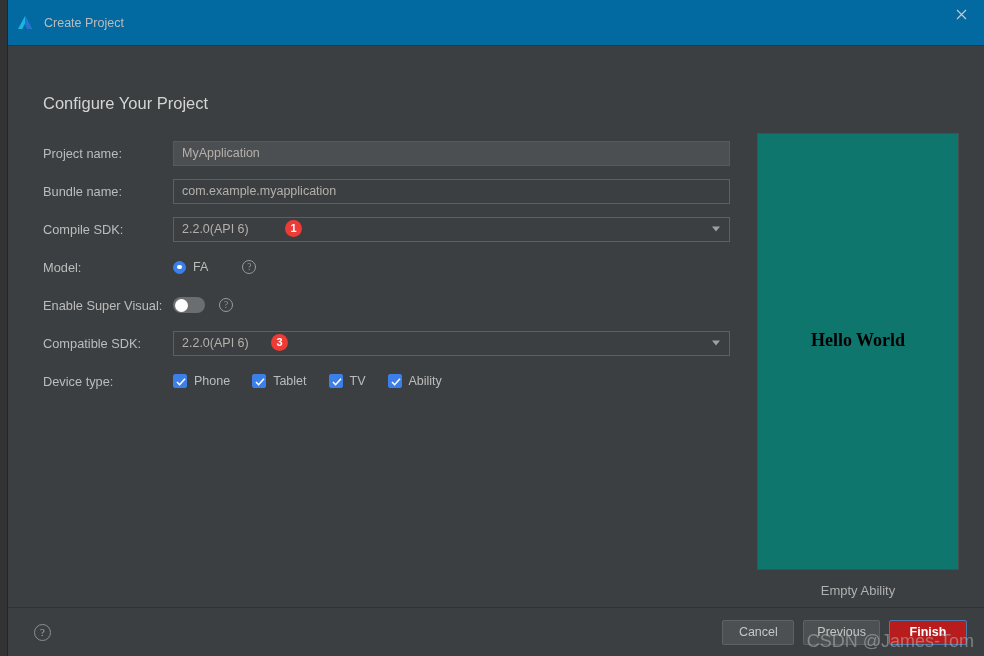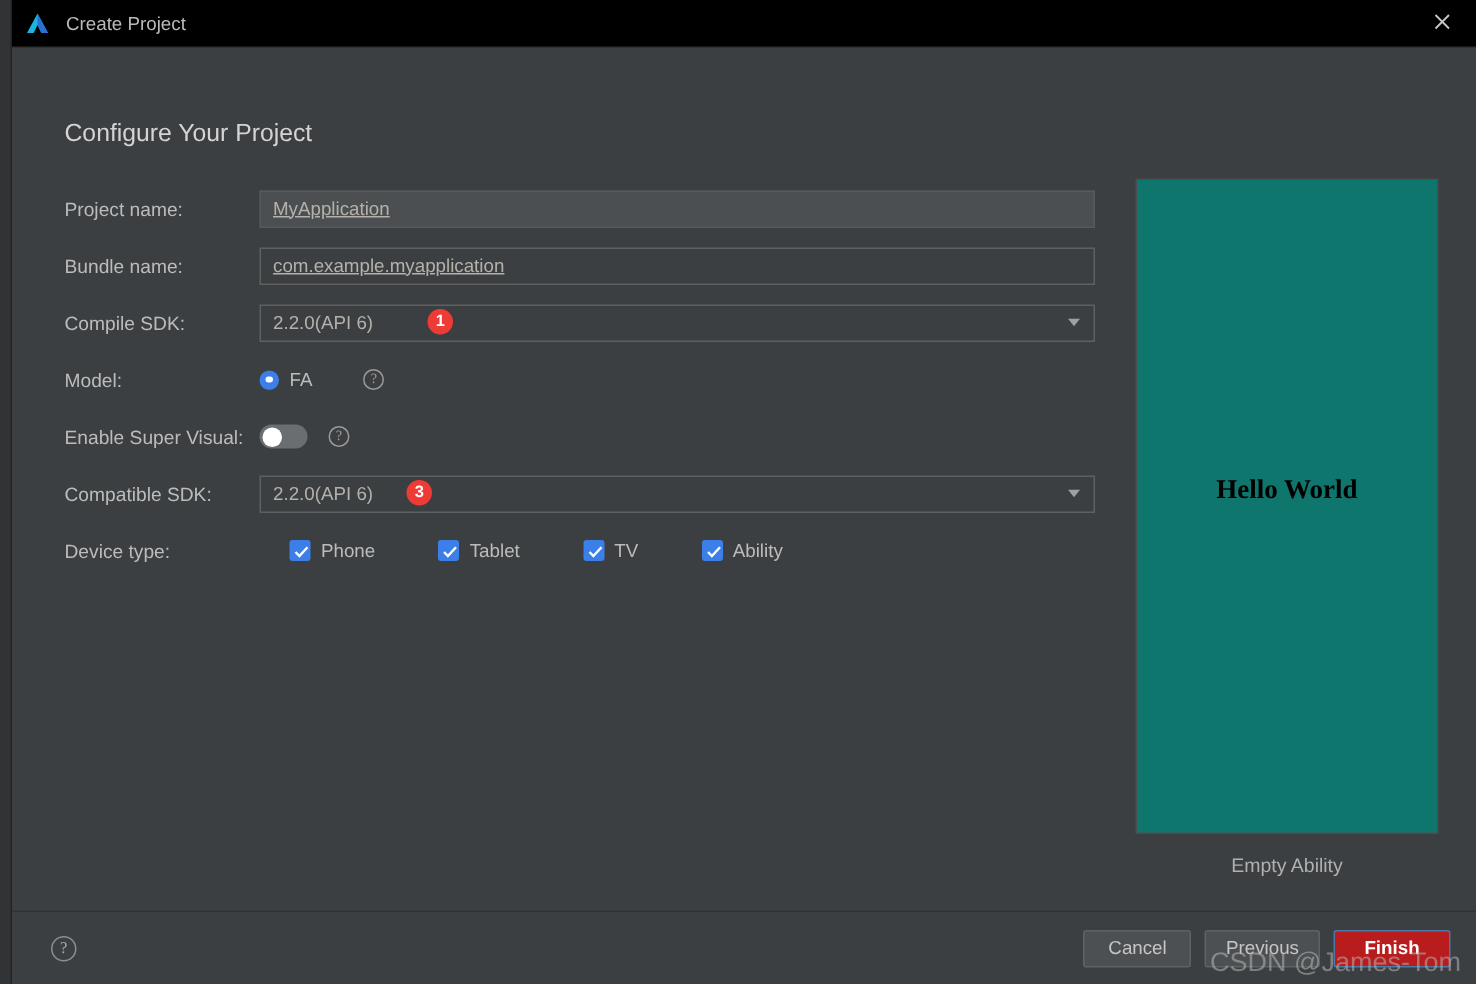--- a/index.html
+++ b/index.html
@@ -25,23 +25,23 @@
     position: absolute;
     left: 8px; top: 0;
     width: 976px; height: 656px;
     background: #3c3f41;
     display: flex;
     flex-direction: column;
   }
 
   
   #titlebar {
-    height: 32px;
+    height: 46px;
     min-height: 29px;
-    background: #000000;
+    background: #0369a1;
     border-bottom: 1px solid #323232;
     display: flex;
     align-items: center;
     position: relative;
   }
   #app-icon {
     margin-left: 8px;
     width: 18px; height: 18px;
     display: block;
   }
@@ -100,21 +100,20 @@
     height: 25px;
     border: 1px solid #5e6060;
     background: #3c3f41;
     color: #b4b1ac;
     font-size: 12.5px;
     font-family: "Liberation Sans", sans-serif;
     padding: 0 8px;
     line-height: 23px;
     display: flex;
     align-items: center;
-    text-decoration: underline;
   }
   .text-input.filled {
     background: #4c4f51;
     border-color: #565a5c;
   }
   .text-input.with-btn { padding-right: 28px; }
 
   .field-wrap { position: relative; width: 557px; }
 
   .browse-icon {
@@ -202,21 +201,21 @@
     line-height: 12px;
     text-align: center;
     margin-left: 14px;
     cursor: pointer;
     flex-shrink: 0;
     font-family: "Liberation Serif", serif;
   }
 
   
   .check-group { display: flex; align-items: center; }
-  .check-item { display: flex; align-items: center; margin-right: 22px; margin-left: 20px; }
+  .check-item { display: flex; align-items: center; margin-right: 22px; }
   .checkbox {
     width: 14px; height: 14px;
     background: #3c7fe8;
     border: 1px solid #3c7fe8;
     border-radius: 2px;
     position: relative;
     cursor: pointer;
     flex-shrink: 0;
   }
   .checkbox svg { position: absolute; left: 1px; top: 1px; }

